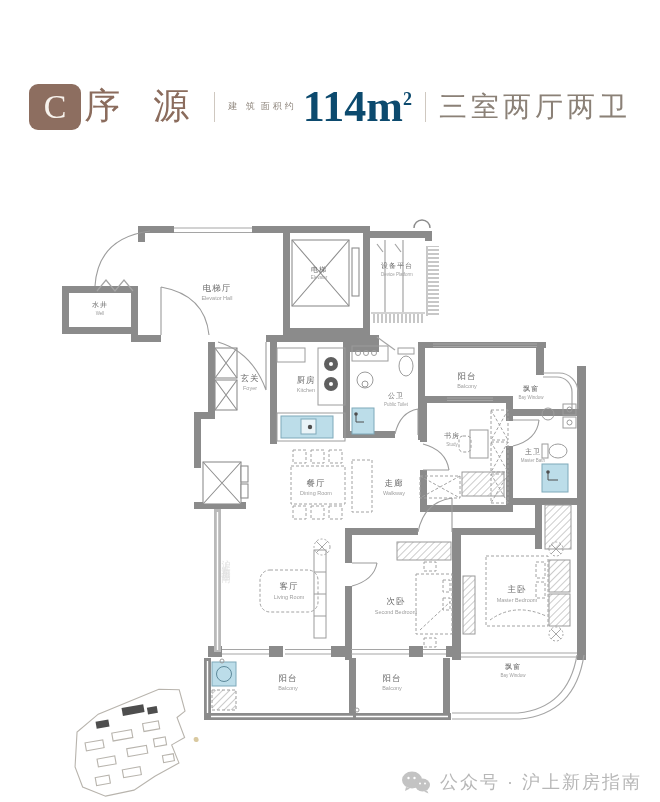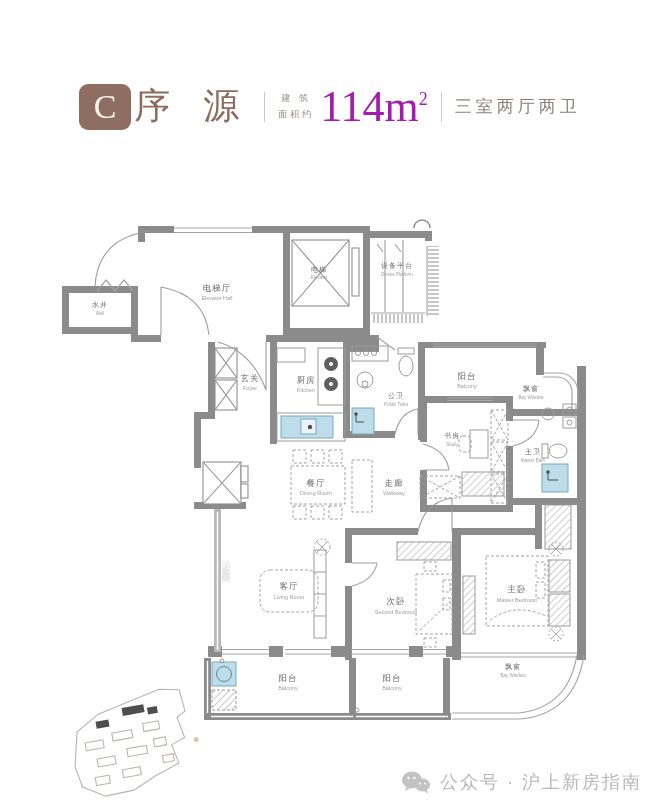--- a/index.html
+++ b/index.html
@@ -7,26 +7,26 @@
         font-family:"Liberation Sans","DejaVu Sans",sans-serif;}
   
   .header{position:absolute;top:82px;left:0;width:100%;display:flex;
           justify-content:center;align-items:center;}
   .badge{width:52px;height:46px;background:#8d6e60;border-radius:9px;color:#f7f2ec;
          display:flex;align-items:center;justify-content:center;
          font-family:"Liberation Serif","DejaVu Serif",serif;font-size:34px;}
   .type-name{font-family:"Liberation Serif","DejaVu Serif",serif;font-size:36px;
              color:#8b6c5d;letter-spacing:12px;margin-left:3px;}
   .vdiv{width:1px;height:30px;background:#cfc8c0;margin:0 13px;}
-  .area-label{display:flex;flex-direction:column;justify-content:center;gap:3px;
+  .area-label{display:flex;flex-direction:row;justify-content:center;gap:3px;
               font-size:9px;color:#8d847b;letter-spacing:3px;text-align:center;}
   .area-value{font-family:"Liberation Serif","DejaVu Serif",serif;font-size:44px;
-              color:#a21caf;margin-left:6px;line-height:1;}
+              color:#0c4a6e;margin-left:6px;line-height:1;font-weight:bold;}
   .area-value sup{font-size:18px;}
-  .layout-text{font-size:17px;color:#8b8177;letter-spacing:4px;}
+  .layout-text{font-size:28px;color:#8b8177;letter-spacing:4px;}
   
   .footer{position:absolute;right:18px;bottom:8px;display:flex;align-items:flex-end;
           gap:9px;color:#b7b7b7;font-size:18px;letter-spacing:2px;}
   
   .side-mark{position:absolute;left:219px;top:552px;writing-mode:vertical-rl;
              font-size:9px;color:#e2e2e2;letter-spacing:3px;}
   
   svg text{font-family:"Liberation Sans","DejaVu Sans",sans-serif;}
   .cn{font-size:8.5px;fill:#6a6a6a;text-anchor:middle;letter-spacing:1px;}
   .en{font-size:5.5px;fill:#9e9e9e;text-anchor:middle;}

